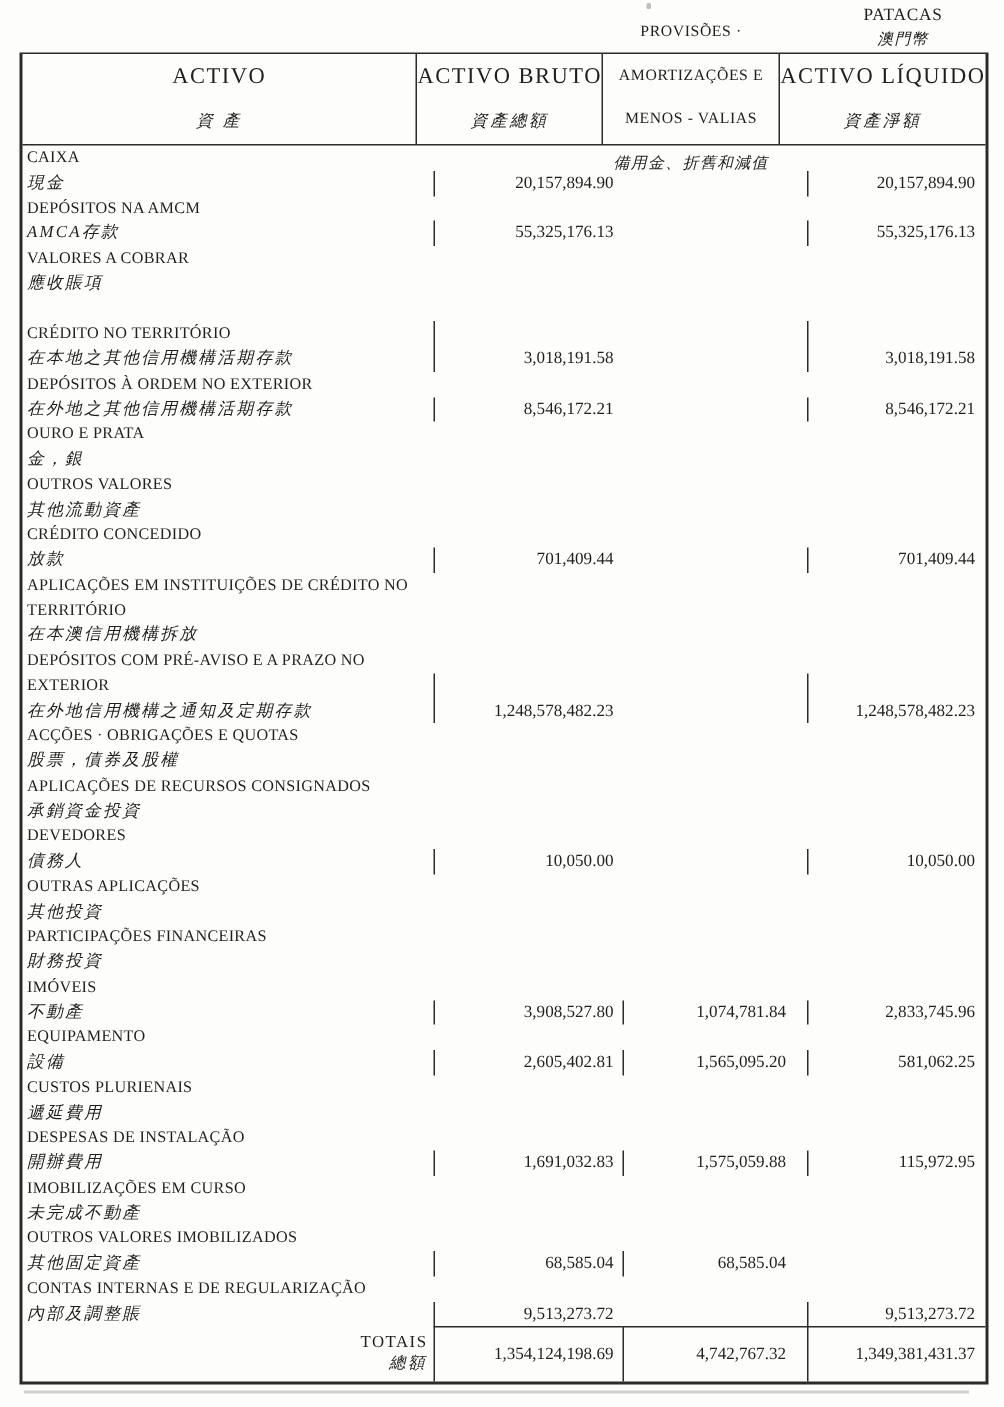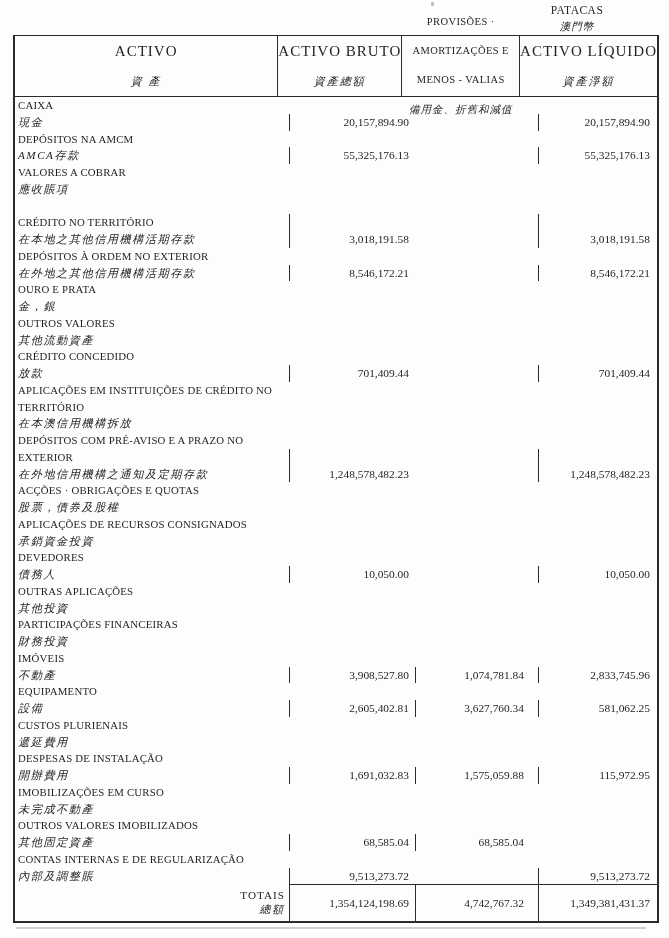--- a/index.html
+++ b/index.html
@@ -5,21 +5,21 @@
   html,body{margin:0;padding:0;}
   .page{
     position:relative;
     width:669px;height:938px;
     background:#fdfdfb;
     color:#1f1f1f;
     font-family:"Liberation Serif", serif;
     overflow:hidden;
   }
   .currency{
-    position:absolute;top:2px;left:541px;width:72px;
+    position:absolute;top:2px;left:566px;width:72px;
     text-align:center;line-height:14px;
   }
   .currency .pt{font-size:11.5px;letter-spacing:.5px;}
   .currency .cn{font-size:10.5px;letter-spacing:1px;font-style:italic;}
   .artifact-dot{
     position:absolute;left:431px;top:2px;width:3px;height:4px;
     background:#8a8a8a;opacity:.55;border-radius:1px;
   }
   .sheet{
     position:absolute;left:13px;top:35px;width:646px;
@@ -290,21 +290,21 @@
         </div>
         <div class="row" style="height: 33.5px;">
           <div class="c1">
             <div class="pt">EQUIPAMENTO</div>
             <div class="cn">設備</div>
           </div>
           <div class="c2">
             <div class="val" style="padding-top: 0px;">2,605,402.81</div>
           </div>
           <div class="c3">
-            <div class="val" style="padding-top: 0px;">3,627,760.34</div>
+            <div class="val" style="padding-top: 0px;">1,565,095.20</div>
           </div>
           <div class="c4">
             <div class="val" style="padding-top: 0px;">581,062.25</div>
           </div>
         </div>
         <div class="row" style="height: 33.5px;">
           <div class="c1">
             <div class="pt">CUSTOS PLURIENAIS</div>
             <div class="cn">遞延費用</div>
           </div>

